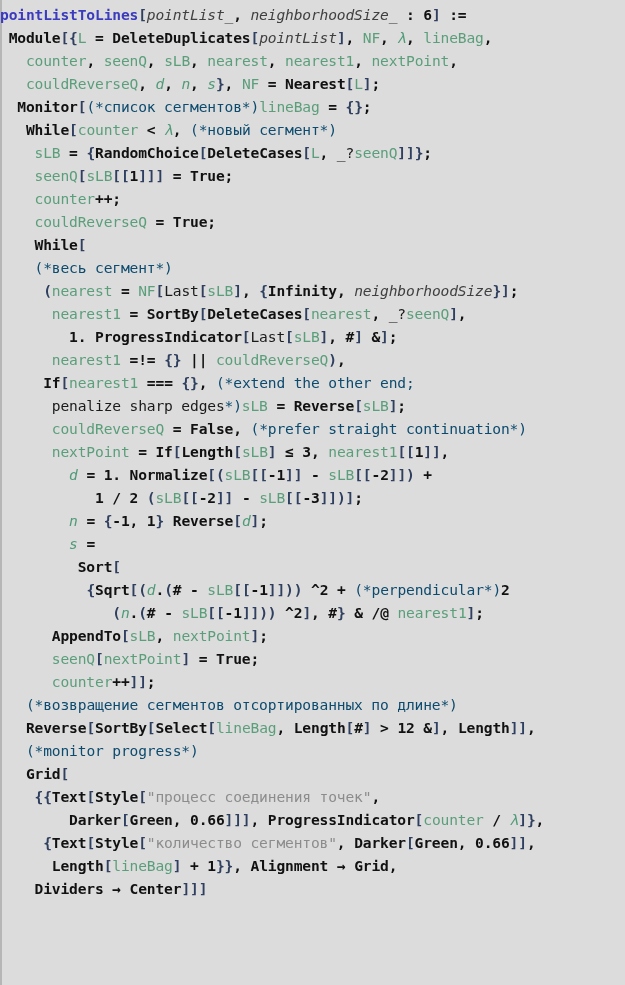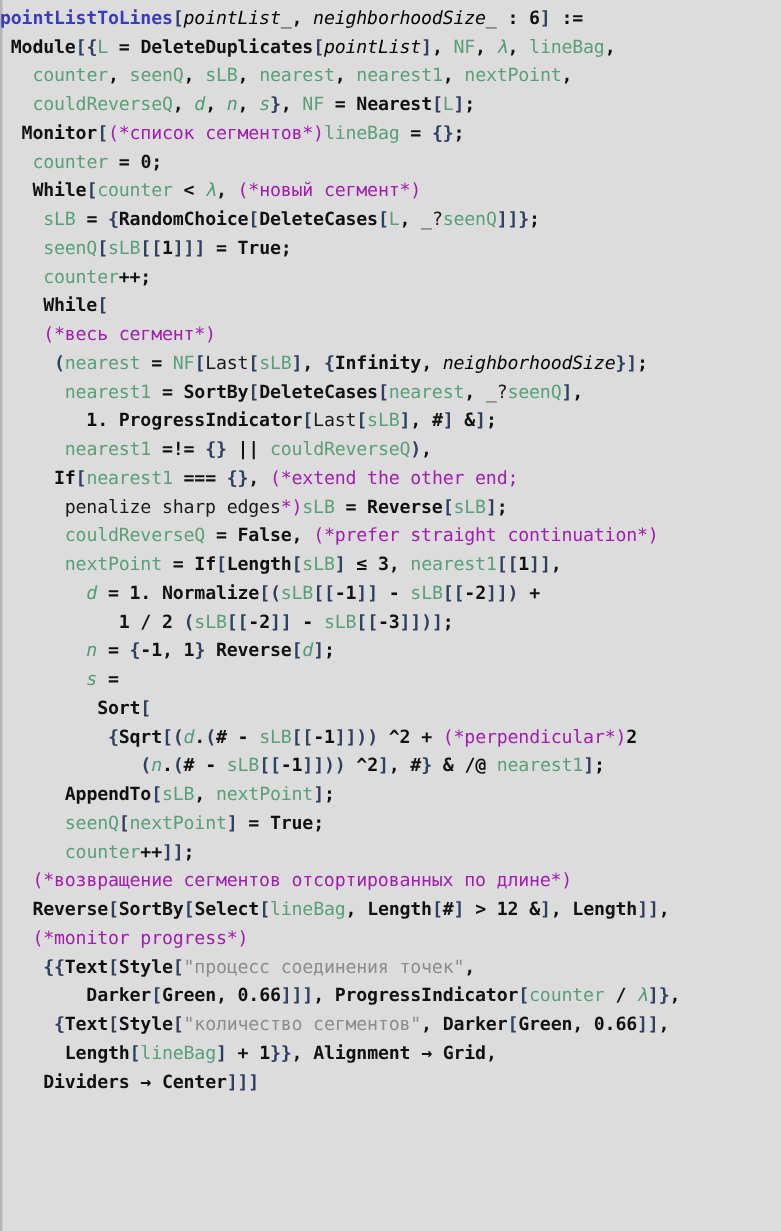--- a/index.html
+++ b/index.html
@@ -42,45 +42,45 @@
     line-height: 23px;
     white-space: pre;
     font-size: 14.6px;
     letter-spacing: -0.15px;
     color: #1a1a1a;
   }
   
   .fn       { color: #3b3bbf; font-weight: bold; text-align: center; }      
   .bi       { color: #111111; font-weight: bold; }      
   .loc      { color: #5a9e7a; }                          
-  .pat      { color: #000000; font-style: italic; }      
+  .pat      { color: #404040; font-style: italic; }      
   .itv      { color: #4f9b78; font-style: italic; }      
   .br       { color: #2f3f5f; font-weight: bold; }       
   .op       { color: #111111; font-weight: bold; }       
   .num      { color: #111111; font-weight: bold; }       
-  .cmt      { color: #a21caf; }                          
+  .cmt      { color: #0c4a6e; }                          
   .str      { color: #8c8c8c; }       
   .gk       { color: #4f9b78; font-style: italic; }      
 </style>
 </head>
 <body>
 
 <div id="cell">
   <div id="cell-bracket"></div>
   <div id="code">
       <div class="line"><span class="fn">pointListToLines</span><span class="br">[</span><span class="pat">pointList_</span><span class="op">,</span> <span class="pat">neighborhoodSize_</span> <span class="op">:</span> <span class="num">6</span><span class="br">]</span> <span class="op">:</span><span class="op">=</span></div>
       <div class="line"> <span class="bi">Module</span><span class="br">[</span><span class="br">{</span><span class="loc">L</span> <span class="op">=</span> <span class="bi">DeleteDuplicates</span><span class="br">[</span><span class="pat">pointList</span><span class="br">]</span><span class="op">,</span> <span class="loc">NF</span><span class="op">,</span> <span class="gk">λ</span><span class="op">,</span> <span class="loc">lineBag</span><span class="op">,</span></div>
       <div class="line">   <span class="loc">counter</span><span class="op">,</span> <span class="loc">seenQ</span><span class="op">,</span> <span class="loc">sLB</span><span class="op">,</span> <span class="loc">nearest</span><span class="op">,</span> <span class="loc">nearest1</span><span class="op">,</span> <span class="loc">nextPoint</span><span class="op">,</span></div>
       <div class="line">   <span class="loc">couldReverseQ</span><span class="op">,</span> <span class="itv">d</span><span class="op">,</span> <span class="itv">n</span><span class="op">,</span> <span class="itv">s</span><span class="br">}</span><span class="op">,</span> <span class="loc">NF</span> <span class="op">=</span> <span class="bi">Nearest</span><span class="br">[</span><span class="loc">L</span><span class="br">]</span><span class="op">;</span></div>
       <div class="line">  <span class="bi">Monitor</span><span class="br">[</span><span class="cmt">(*список сегментов*)</span><span class="loc">lineBag</span> <span class="op">=</span> <span class="br">{</span><span class="br">}</span><span class="op">;</span></div>
-      <div class="line">   <span class="loc">counter</span> <span class="op">=</span> <span class="num">0</span><span class="op">;</span></div>
       <div class="line">   <span class="bi">While</span><span class="br">[</span><span class="loc">counter</span> <span class="op">&lt;</span> <span class="gk">λ</span><span class="op">,</span> <span class="cmt">(*новый сегмент*)</span></div>
       <div class="line">    <span class="loc">sLB</span> <span class="op">=</span> <span class="br">{</span><span class="bi">RandomChoice</span><span class="br">[</span><span class="bi">DeleteCases</span><span class="br">[</span><span class="loc">L</span><span class="op">,</span> _?<span class="loc">seenQ</span><span class="br">]</span><span class="br">]</span><span class="br">}</span><span class="op">;</span></div>
       <div class="line">    <span class="loc">seenQ</span><span class="br">[</span><span class="loc">sLB</span><span class="br">[</span><span class="br">[</span><span class="num">1</span><span class="br">]</span><span class="br">]</span><span class="br">]</span> <span class="op">=</span> <span class="bi">True</span><span class="op">;</span></div>
       <div class="line">    <span class="loc">counter</span><span class="op">+</span><span class="op">+</span><span class="op">;</span></div>
+      <div class="line">    <span class="loc">couldReverseQ</span> <span class="op">=</span> <span class="bi">True</span><span class="op">;</span></div>
       <div class="line">    <span class="bi">While</span><span class="br">[</span></div>
       <div class="line">    <span class="cmt">(*весь сегмент*)</span></div>
       <div class="line">     <span class="br">(</span><span class="loc">nearest</span> <span class="op">=</span> <span class="loc">NF</span><span class="br">[</span>Last<span class="br">[</span><span class="loc">sLB</span><span class="br">]</span><span class="op">,</span> <span class="br">{</span><span class="bi">Infinity</span><span class="op">,</span> <span class="pat">neighborhoodSize</span><span class="br">}</span><span class="br">]</span><span class="op">;</span></div>
       <div class="line">      <span class="loc">nearest1</span> <span class="op">=</span> <span class="bi">SortBy</span><span class="br">[</span><span class="bi">DeleteCases</span><span class="br">[</span><span class="loc">nearest</span><span class="op">,</span> _?<span class="loc">seenQ</span><span class="br">]</span><span class="op">,</span></div>
       <div class="line">        <span class="num">1.</span> <span class="bi">ProgressIndicator</span><span class="br">[</span>Last<span class="br">[</span><span class="loc">sLB</span><span class="br">]</span><span class="op">,</span> <span class="op">#</span><span class="br">]</span> <span class="op">&amp;</span><span class="br">]</span><span class="op">;</span></div>
       <div class="line">      <span class="loc">nearest1</span> <span class="op">=</span><span class="op">!</span><span class="op">=</span> <span class="br">{</span><span class="br">}</span> <span class="op">|</span><span class="op">|</span> <span class="loc">couldReverseQ</span><span class="br">)</span><span class="op">,</span></div>
       <div class="line">     <span class="bi">If</span><span class="br">[</span><span class="loc">nearest1</span> <span class="op">=</span><span class="op">=</span><span class="op">=</span> <span class="br">{</span><span class="br">}</span><span class="op">,</span> <span class="cmt">(*extend the other end;</span></div>
       <div class="line">      penalize sharp edges<span class="cmt">*)</span><span class="loc">sLB</span> <span class="op">=</span> <span class="bi">Reverse</span><span class="br">[</span><span class="loc">sLB</span><span class="br">]</span><span class="op">;</span></div>
       <div class="line">      <span class="loc">couldReverseQ</span> <span class="op">=</span> <span class="bi">False</span><span class="op">,</span> <span class="cmt">(*prefer straight continuation*)</span></div>
       <div class="line">      <span class="loc">nextPoint</span> <span class="op">=</span> <span class="bi">If</span><span class="br">[</span><span class="bi">Length</span><span class="br">[</span><span class="loc">sLB</span><span class="br">]</span> <span class="op">≤</span> <span class="num">3</span><span class="op">,</span> <span class="loc">nearest1</span><span class="br">[</span><span class="br">[</span><span class="num">1</span><span class="br">]</span><span class="br">]</span><span class="op">,</span></div>
@@ -90,19 +90,20 @@
       <div class="line">        <span class="itv">s</span> <span class="op">=</span></div>
       <div class="line">         <span class="bi">Sort</span><span class="br">[</span></div>
       <div class="line">          <span class="br">{</span><span class="bi">Sqrt</span><span class="br">[</span><span class="br">(</span><span class="itv">d</span><span class="op">.</span><span class="br">(</span><span class="op">#</span> <span class="op">-</span> <span class="loc">sLB</span><span class="br">[</span><span class="br">[</span><span class="op">-</span><span class="num">1</span><span class="br">]</span><span class="br">]</span><span class="br">)</span><span class="br">)</span> <span class="op">^</span><span class="num">2</span> <span class="op">+</span> <span class="cmt">(*perpendicular*)</span><span class="num">2</span></div>
       <div class="line">             <span class="br">(</span><span class="itv">n</span><span class="op">.</span><span class="br">(</span><span class="op">#</span> <span class="op">-</span> <span class="loc">sLB</span><span class="br">[</span><span class="br">[</span><span class="op">-</span><span class="num">1</span><span class="br">]</span><span class="br">]</span><span class="br">)</span><span class="br">)</span> <span class="op">^</span><span class="num">2</span><span class="br">]</span><span class="op">,</span> <span class="op">#</span><span class="br">}</span> <span class="op">&amp;</span> <span class="op">/</span><span class="op">@</span> <span class="loc">nearest1</span><span class="br">]</span><span class="op">;</span></div>
       <div class="line">      <span class="bi">AppendTo</span><span class="br">[</span><span class="loc">sLB</span><span class="op">,</span> <span class="loc">nextPoint</span><span class="br">]</span><span class="op">;</span></div>
       <div class="line">      <span class="loc">seenQ</span><span class="br">[</span><span class="loc">nextPoint</span><span class="br">]</span> <span class="op">=</span> <span class="bi">True</span><span class="op">;</span></div>
       <div class="line">      <span class="loc">counter</span><span class="op">+</span><span class="op">+</span><span class="br">]</span><span class="br">]</span><span class="op">;</span></div>
       <div class="line">   <span class="cmt">(*возвращение сегментов отсортированных по длине*)</span></div>
       <div class="line">   <span class="bi">Reverse</span><span class="br">[</span><span class="bi">SortBy</span><span class="br">[</span><span class="bi">Select</span><span class="br">[</span><span class="loc">lineBag</span><span class="op">,</span> <span class="bi">Length</span><span class="br">[</span><span class="op">#</span><span class="br">]</span> <span class="op">&gt;</span> <span class="num">12</span> <span class="op">&amp;</span><span class="br">]</span><span class="op">,</span> <span class="bi">Length</span><span class="br">]</span><span class="br">]</span><span class="op">,</span></div>
       <div class="line">   <span class="cmt">(*monitor progress*)</span></div>
+      <div class="line">   <span class="bi">Grid</span><span class="br">[</span></div>
       <div class="line">    <span class="br">{</span><span class="br">{</span><span class="bi">Text</span><span class="br">[</span><span class="bi">Style</span><span class="br">[</span><span class="str">"процесс соединения точек"</span><span class="op">,</span></div>
       <div class="line">        <span class="bi">Darker</span><span class="br">[</span><span class="bi">Green</span><span class="op">,</span> <span class="num">0.66</span><span class="br">]</span><span class="br">]</span><span class="br">]</span><span class="op">,</span> <span class="bi">ProgressIndicator</span><span class="br">[</span><span class="loc">counter</span> <span class="op">/</span> <span class="gk">λ</span><span class="br">]</span><span class="br">}</span><span class="op">,</span></div>
       <div class="line">     <span class="br">{</span><span class="bi">Text</span><span class="br">[</span><span class="bi">Style</span><span class="br">[</span><span class="str">"количество сегментов"</span><span class="op">,</span> <span class="bi">Darker</span><span class="br">[</span><span class="bi">Green</span><span class="op">,</span> <span class="num">0.66</span><span class="br">]</span><span class="br">]</span><span class="op">,</span></div>
       <div class="line">      <span class="bi">Length</span><span class="br">[</span><span class="loc">lineBag</span><span class="br">]</span> <span class="op">+</span> <span class="num">1</span><span class="br">}</span><span class="br">}</span><span class="op">,</span> <span class="bi">Alignment</span> <span class="op">→</span> <span class="bi">Grid</span><span class="op">,</span></div>
       <div class="line">    <span class="bi">Dividers</span> <span class="op">→</span> <span class="bi">Center</span><span class="br">]</span><span class="br">]</span><span class="br">]</span></div>
     </div>
 </div>
 
 </body></html>

